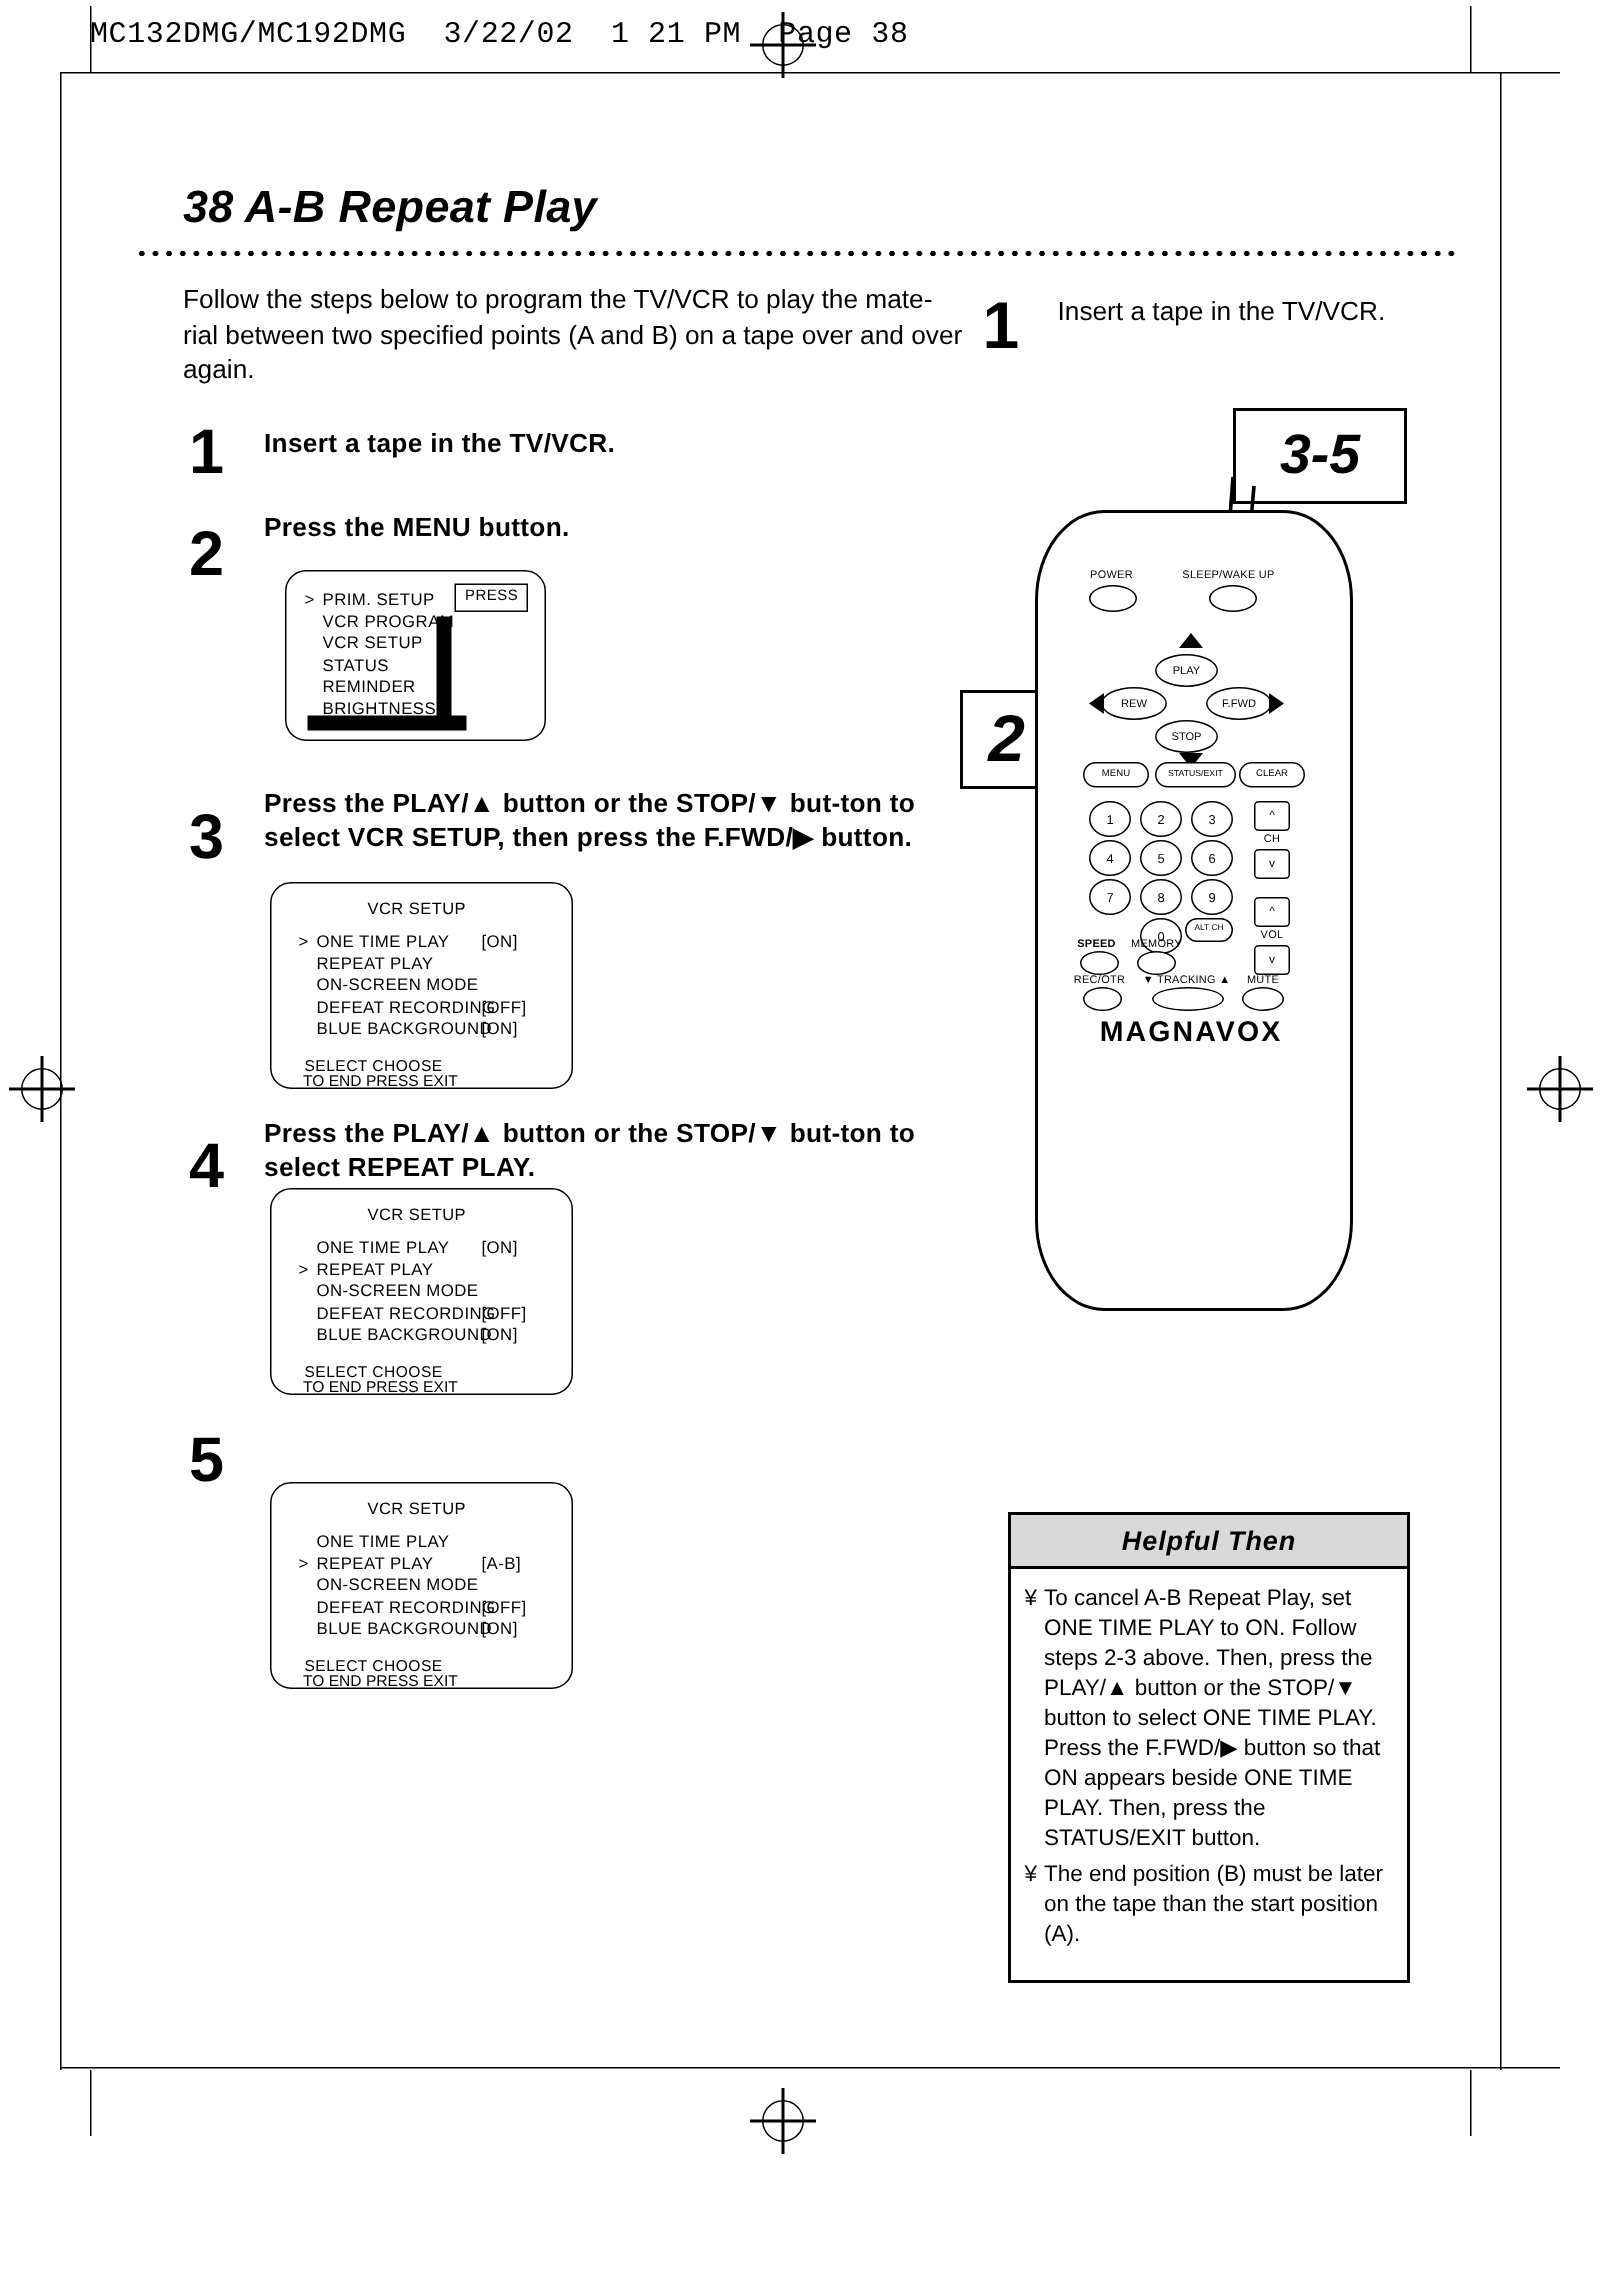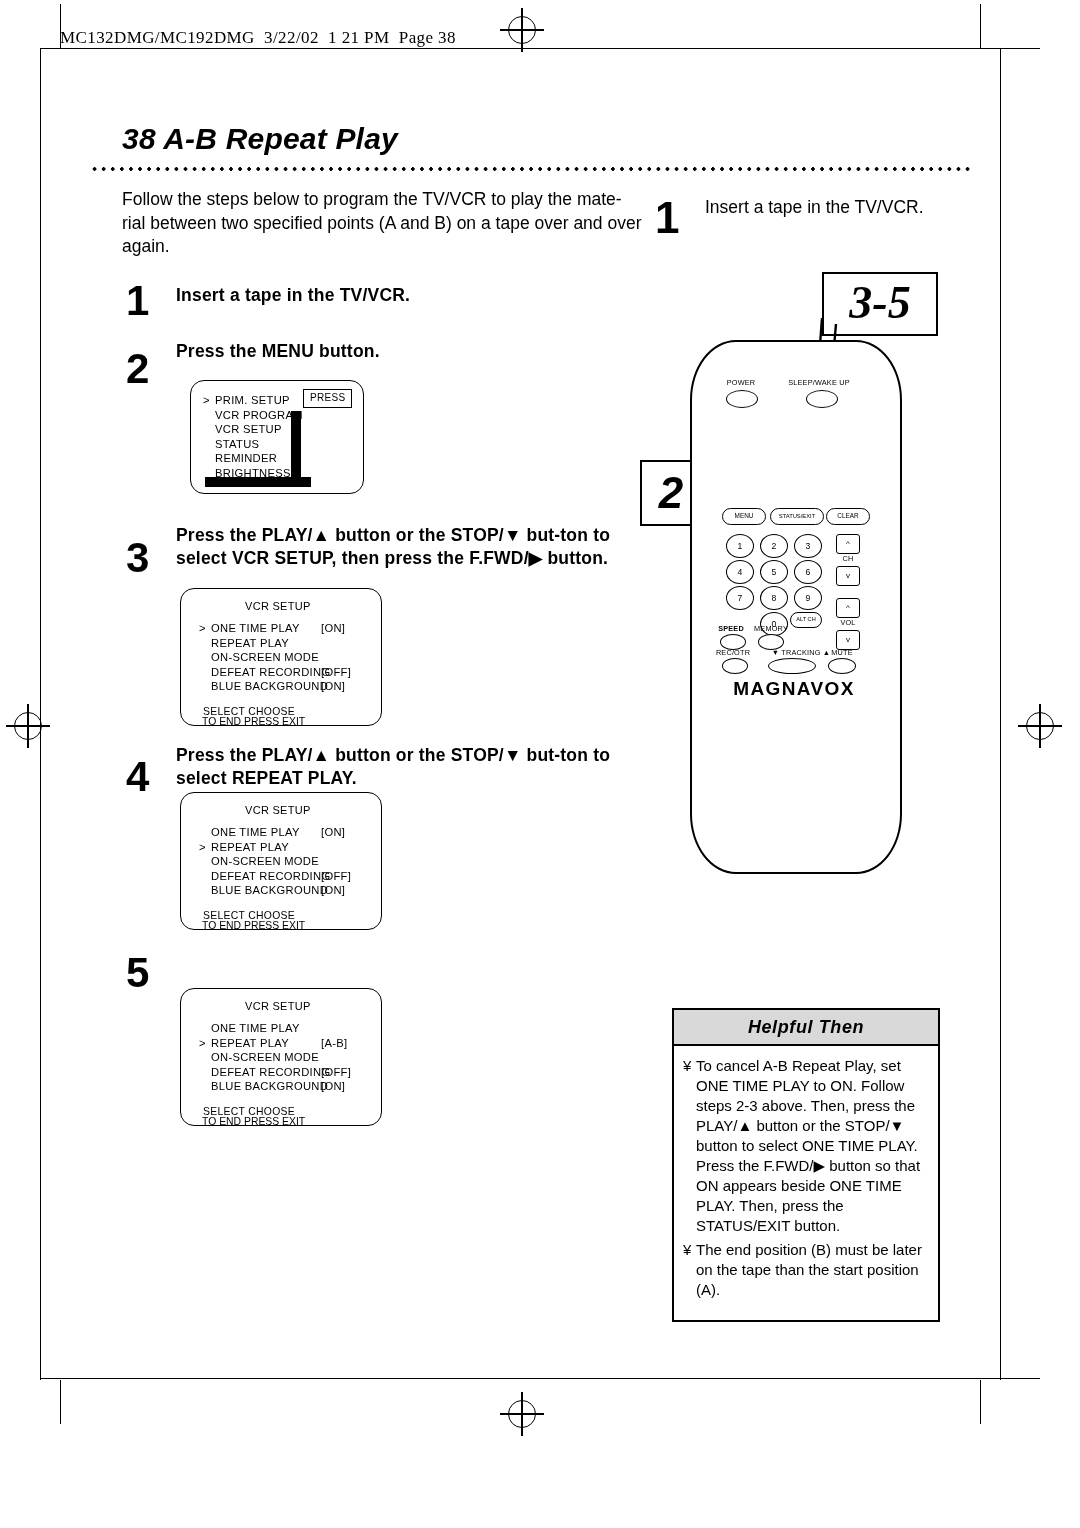--- a/index.html
+++ b/index.html
@@ -20,23 +20,23 @@
     border-radius:50%;
   }
   .reg-circle:before, .reg-circle:after {
     content:""; position:absolute; background:#000;
   }
   .reg-circle:before { left:50%; top:-9px; width:1.4px; height:44px; margin-left:-0.7px; }
   .reg-circle:after { top:50%; left:-9px; height:1.4px; width:44px; margin-top:-0.7px; }
 
   
   .slug {
-    position:absolute; left:60px; top:28px;
-    font-family:Liberation Serif, serif;
-    font-size:17px; letter-spacing:0.4px; white-space:pre;
+    position:absolute; left:60px; top:12px;
+    font-family:Liberation Mono, monospace;
+    font-size:20px; letter-spacing:0.4px; white-space:pre;
   }
 
   
   .title {
     position:absolute; left:122px; top:122px;
     font-family:"Liberation Sans", sans-serif;
     font-style:italic; font-weight:bold; font-size:30px;
     letter-spacing:0.2px;
   }
   .dots {
@@ -82,21 +82,21 @@
   }
   .r-step1-txt {
     position:absolute; left:705px; top:196px;
     font-size:17.5px; line-height:23px;
   }
 
   .badge {
     position:absolute; border:2.4px solid #000; background:#fff;
     font-weight:bold; text-align:center;
   }
-  #badge35 { left:822px; top:272px; width:112px; height:60px; font-size:46px; line-height:58px; font-style:italic;font-family:Liberation Serif, serif;}
+  #badge35 { left:822px; top:272px; width:112px; height:60px; font-size:37px; line-height:58px; font-style:italic;}
   #badge2  { left:640px; top:460px; width:58px;  height:62px; font-size:44px; line-height:62px; font-style:italic;}
 
   
   .remote {
     position:absolute; left:690px; top:340px; width:208px; height:530px;
     border:2px solid #000;
     border-radius:46px/60px;
     background:#fff;
   }
   .rlabel {
@@ -241,20 +241,38 @@
     <polygon points="728,504 744,513 726,519" fill="#000"></polygon>
   </svg>
 
   <div class="remote"></div>
 
   <div class="rlabel" style="left:716px;top:378px;width:50px;">POWER</div>
   <div class="rlabel" style="left:786px;top:378px;width:66px;">SLEEP/WAKE UP</div>
   <div class="rbtn oval" style="left:726px;top:390px;width:30px;height:16px;"></div>
   <div class="rbtn oval" style="left:806px;top:390px;width:30px;height:16px;"></div>
 
+  <div class="dpad">
+    <div style="position:absolute;left:46px;top:-10px;width:0;height:0;border-left:8px solid transparent;border-right:8px solid transparent;border-bottom:10px solid #000;"></div>
+    <div class="rbtn oval" style="left:30px;top:4px;width:40px;height:20px;font-size:7.4px;">
+        <span>PLAY</span>
+      </div>
+    <div class="rbtn oval" style="left:-6px;top:26px;width:42px;height:20px;font-size:7.4px;">
+        <span>REW</span>
+      </div>
+    <div class="rbtn oval" style="left:64px;top:26px;width:42px;height:20px;font-size:7.4px;">
+        <span>F.FWD</span>
+      </div>
+    <div class="rbtn oval" style="left:30px;top:48px;width:40px;height:20px;font-size:7.4px;">
+        <span>STOP</span>
+      </div>
+    <div style="position:absolute;left:-14px;top:30px;width:0;height:0;border-top:7px solid transparent;border-bottom:7px solid transparent;border-right:10px solid #000;"></div>
+    <div style="position:absolute;left:106px;top:30px;width:0;height:0;border-top:7px solid transparent;border-bottom:7px solid transparent;border-left:10px solid #000;"></div>
+    <div style="position:absolute;left:46px;top:70px;width:0;height:0;border-left:8px solid transparent;border-right:8px solid transparent;border-top:10px solid #000;"></div>
+  </div>
 
   <div class="rbtn pill" style="left:722px;top:508px;width:42px;height:15px;">
       <span>MENU</span>
     </div>
   <div class="rbtn pill" style="left:770px;top:508px;width:52px;height:15px;font-size:5.8px;">
       <span>STATUS/EXIT</span>
     </div>
   <div class="rbtn pill" style="left:826px;top:508px;width:42px;height:15px;">
       <span>CLEAR</span>
     </div>
@@ -300,21 +318,21 @@
   <div class="rlabel" style="left:712px;top:624px;width:38px;font-weight:bold;">SPEED</div>
   <div class="rbtn oval" style="left:720px;top:634px;width:24px;height:14px;"></div>
   <div class="rlabel" style="left:750px;top:624px;width:42px;">MEMORY</div>
   <div class="rbtn oval" style="left:758px;top:634px;width:24px;height:14px;"></div>
   <div class="rbtn pill" style="left:790px;top:612px;width:30px;height:14px;font-size:5.6px;">
       <span>ALT CH</span>
     </div>
 
   <div class="rlabel" style="left:712px;top:648px;width:42px;">REC/OTR</div>
   <div class="rbtn oval" style="left:722px;top:658px;width:24px;height:14px;"></div>
-  <div class="rlabel" style="left:756px;top:648px;width:70px;margin-left:10px;"><span>▼ </span><span>TRACKING</span><span> ▲</span></div>
+  <div class="rlabel" style="left:756px;top:648px;width:70px;"><span>▼ </span><span>TRACKING</span><span> ▲</span></div>
   <div class="rbtn oval" style="left:768px;top:658px;width:46px;height:14px;"></div>
   <div class="rlabel" style="left:824px;top:648px;width:36px;">MUTE</div>
   <div class="rbtn oval" style="left:828px;top:658px;width:26px;height:14px;"></div>
 
   <div class="brand">MAGNAVOX</div>
 
   <div class="hints">
     <div class="hints-hd">Helpful Then</div>
     <div class="hints-body">
       <div class="hint">

